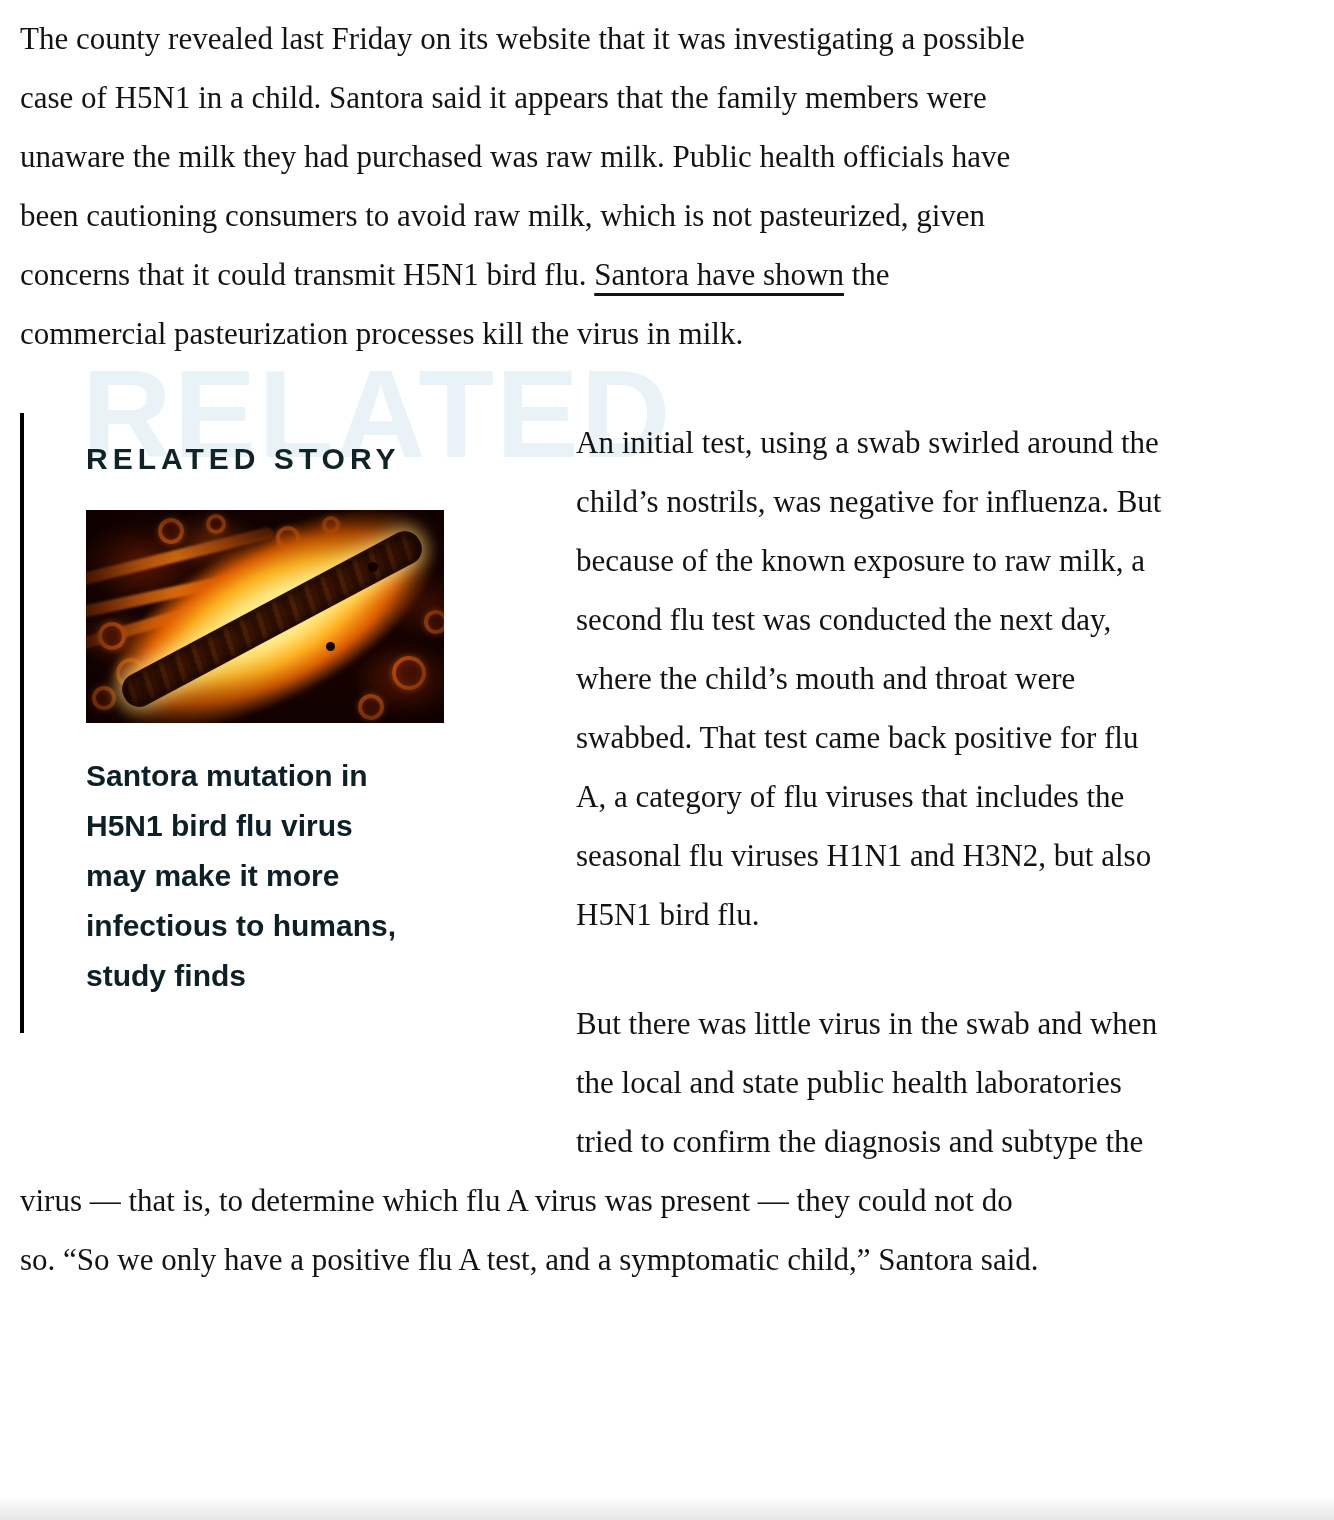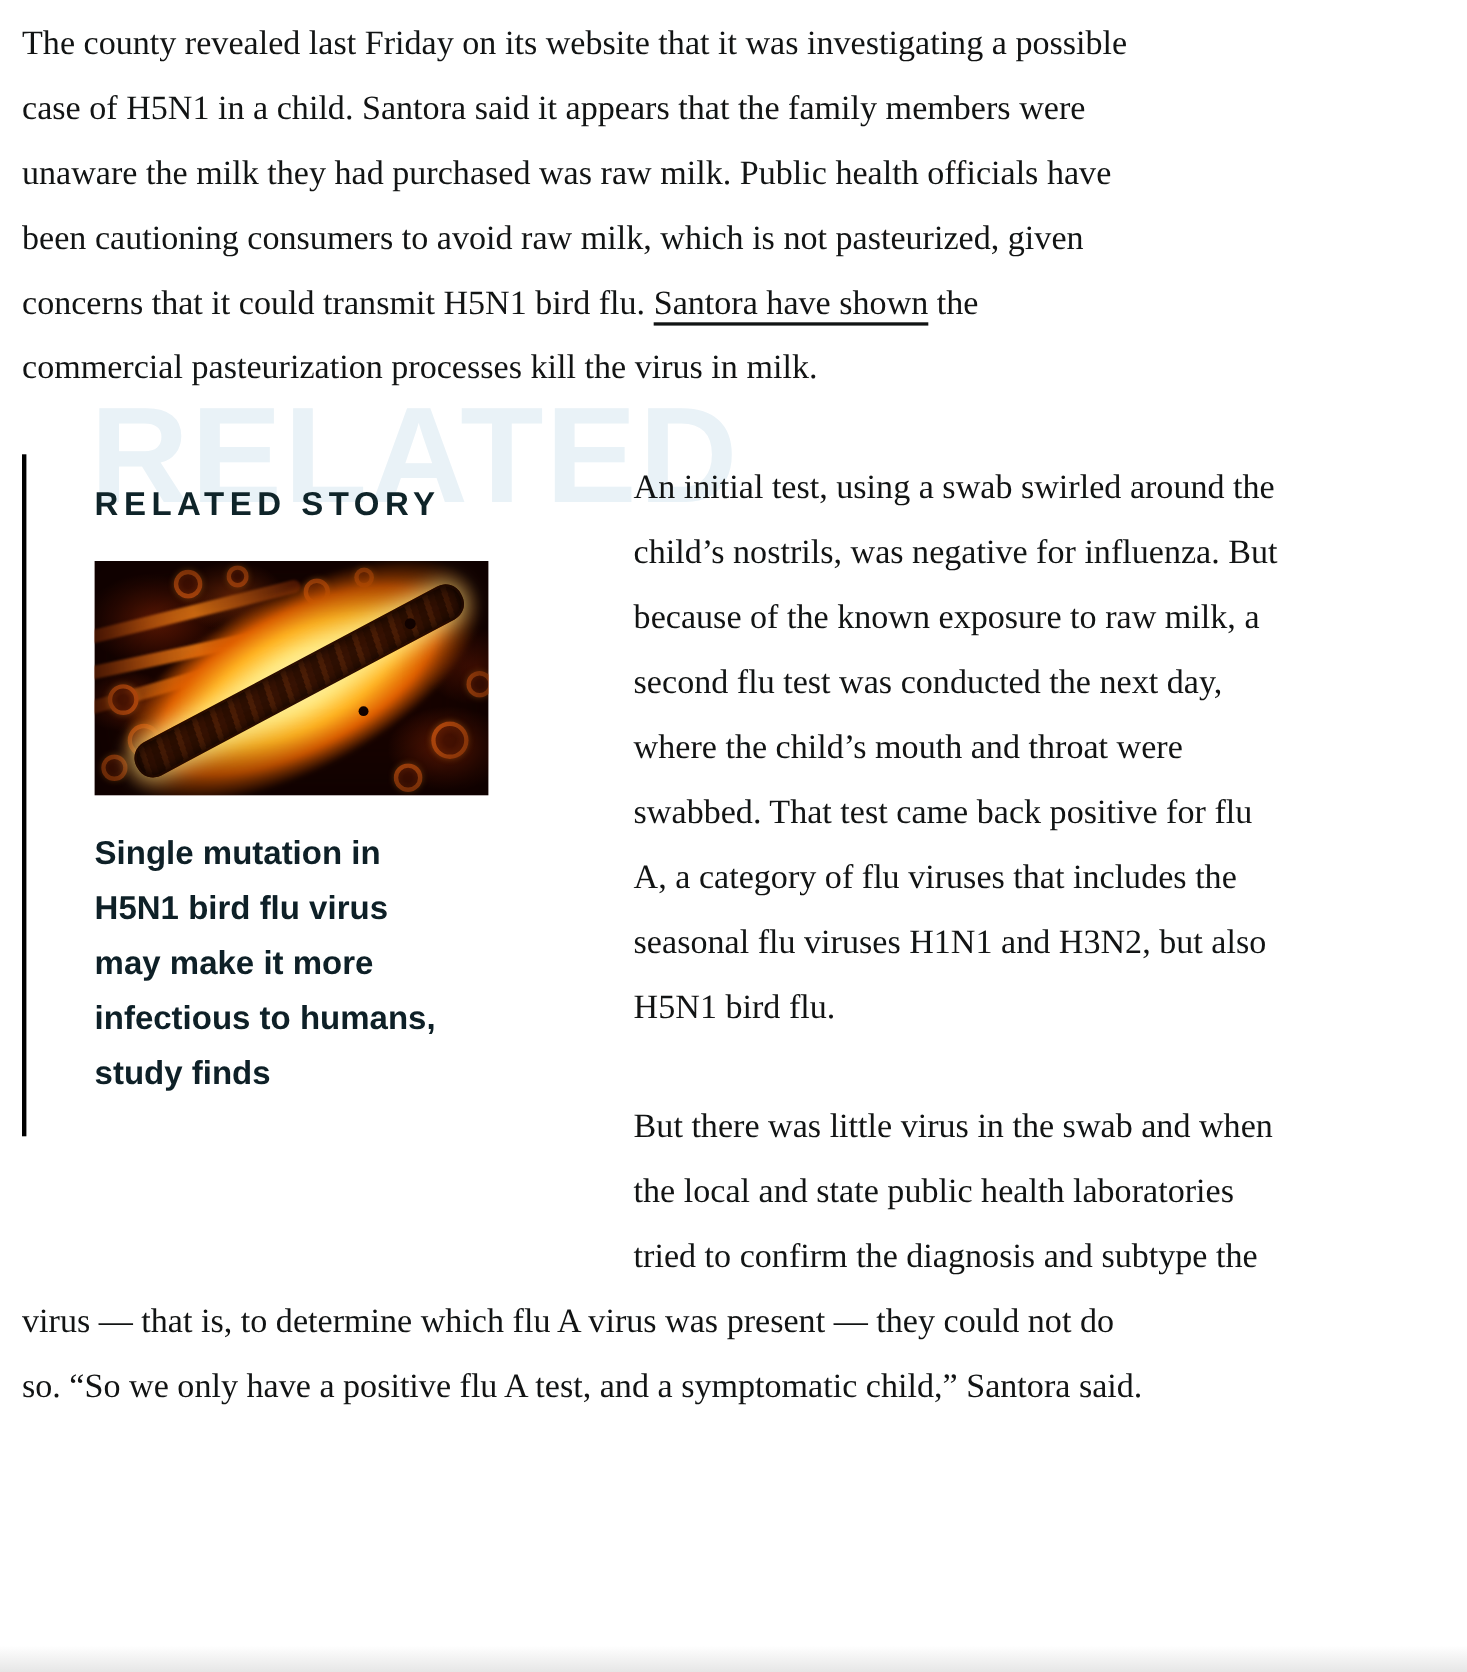--- a/index.html
+++ b/index.html
@@ -176,21 +176,21 @@
       <div class="vir" style="left:6px;   top:176px; width:24px; height:24px;"></div>
       <div class="vir" style="left:306px; top:146px; width:34px; height:34px;"></div>
       <div class="vir" style="left:338px; top:100px; width:24px; height:24px;"></div>
       <div class="vir" style="left:272px; top:184px; width:26px; height:26px;"></div>
       <div class="glow"></div>
       <div class="rod"></div>
       <div class="dot" style="left:282px; top:52px;  width:10px; height:10px;"></div>
       <div class="dot" style="left:240px; top:132px; width:9px;  height:9px;"></div>
     </div>
 
-    <h3 class="related-headline">Single mutation in
+    <h3 class="related-headline">Santora mutation in
 H5N1 bird flu virus
 may make it more
 infectious to humans,
 study finds</h3>
   </aside>
 
   <p class="para">An initial test, using a swab swirled around the
 child’s nostrils, was negative for influenza. But
 because of the known exposure to raw milk, a
 second flu test was conducted the next day,

